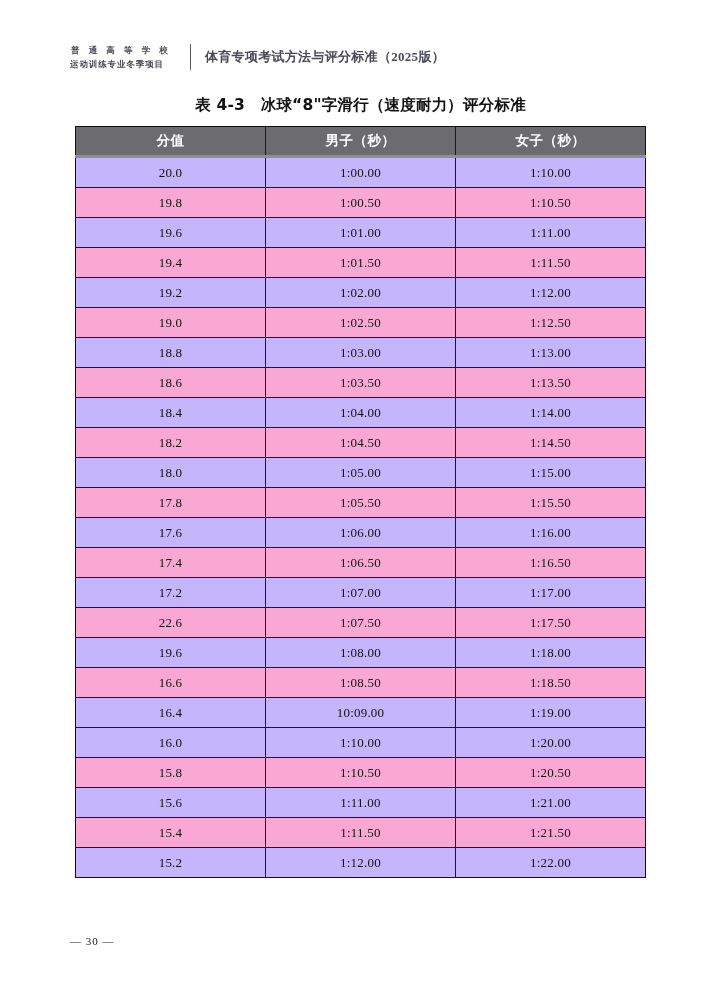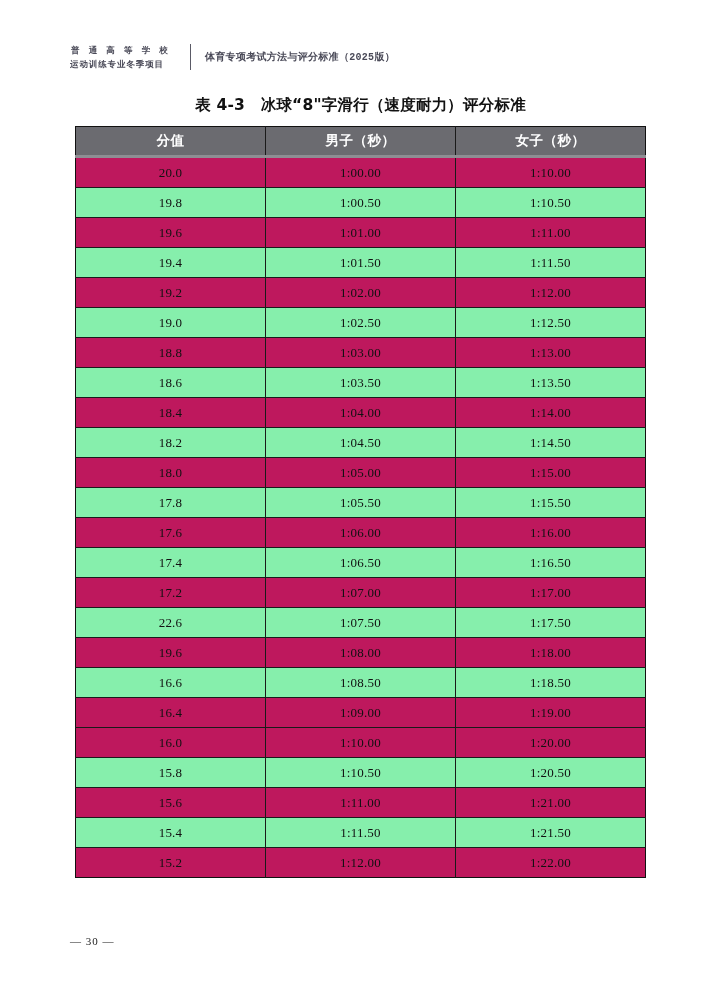--- a/index.html
+++ b/index.html
@@ -50,26 +50,26 @@
     letter-spacing: 0.9px;
   }
   .header-rule {
     width: 1px;
     height: 26px;
     background: #5a5a66;
     margin-left: 8px;
     margin-right: 14px;
   }
   .header-right {
-    font-size: 10px;
+    font-size: 13px;
     color: #4a4a58;
     font-weight: 700;
     letter-spacing: 0.3px;
     white-space: nowrap;
-    font-family: Liberation Mono, monospace;
+    font-family: Liberation Serif, serif;
   }
 
   
   .table-title {
     position: absolute;
     left: 0;
     top: 95px;
     width: 721px;
     text-align: center;
     font-size: 15.5px;
@@ -120,22 +120,22 @@
     vertical-align: middle;
     color: #111111;
     border-right: 1px solid #1a1a1a;
     border-bottom: 1px solid #1a1a1a;
     padding: 0;
     font-family: "Liberation Serif", "DejaVu Serif", serif;
     letter-spacing: 0.2px;
   }
   table.score-table tbody td:last-child { border-right: none; }
   table.score-table tbody tr:last-child td { border-bottom: none; }
-  table.score-table tbody tr.row-odd  td { background: #be185d; }
-  table.score-table tbody tr.row-even td { background: #86efac; }
+  table.score-table tbody tr.row-odd  td { background: #c4b5fd; }
+  table.score-table tbody tr.row-even td { background: #f9a8d4; }
 
   
   .page-footer {
     position: absolute;
     left: 70px;
     top: 935px;
     font-size: 11px;
     color: #1a1a1a;
     letter-spacing: 1px;
     font-family: Liberation Serif, serif;
@@ -257,21 +257,21 @@
           <td>1:08.00</td>
           <td>1:18.00</td>
         </tr>
         <tr class="row-even">
           <td>16.6</td>
           <td>1:08.50</td>
           <td>1:18.50</td>
         </tr>
         <tr class="row-odd">
           <td>16.4</td>
-          <td>1:09.00</td>
+          <td>10:09.00</td>
           <td>1:19.00</td>
         </tr>
         <tr class="row-odd">
           <td>16.0</td>
           <td>1:10.00</td>
           <td>1:20.00</td>
         </tr>
         <tr class="row-even">
           <td>15.8</td>
           <td>1:10.50</td>

